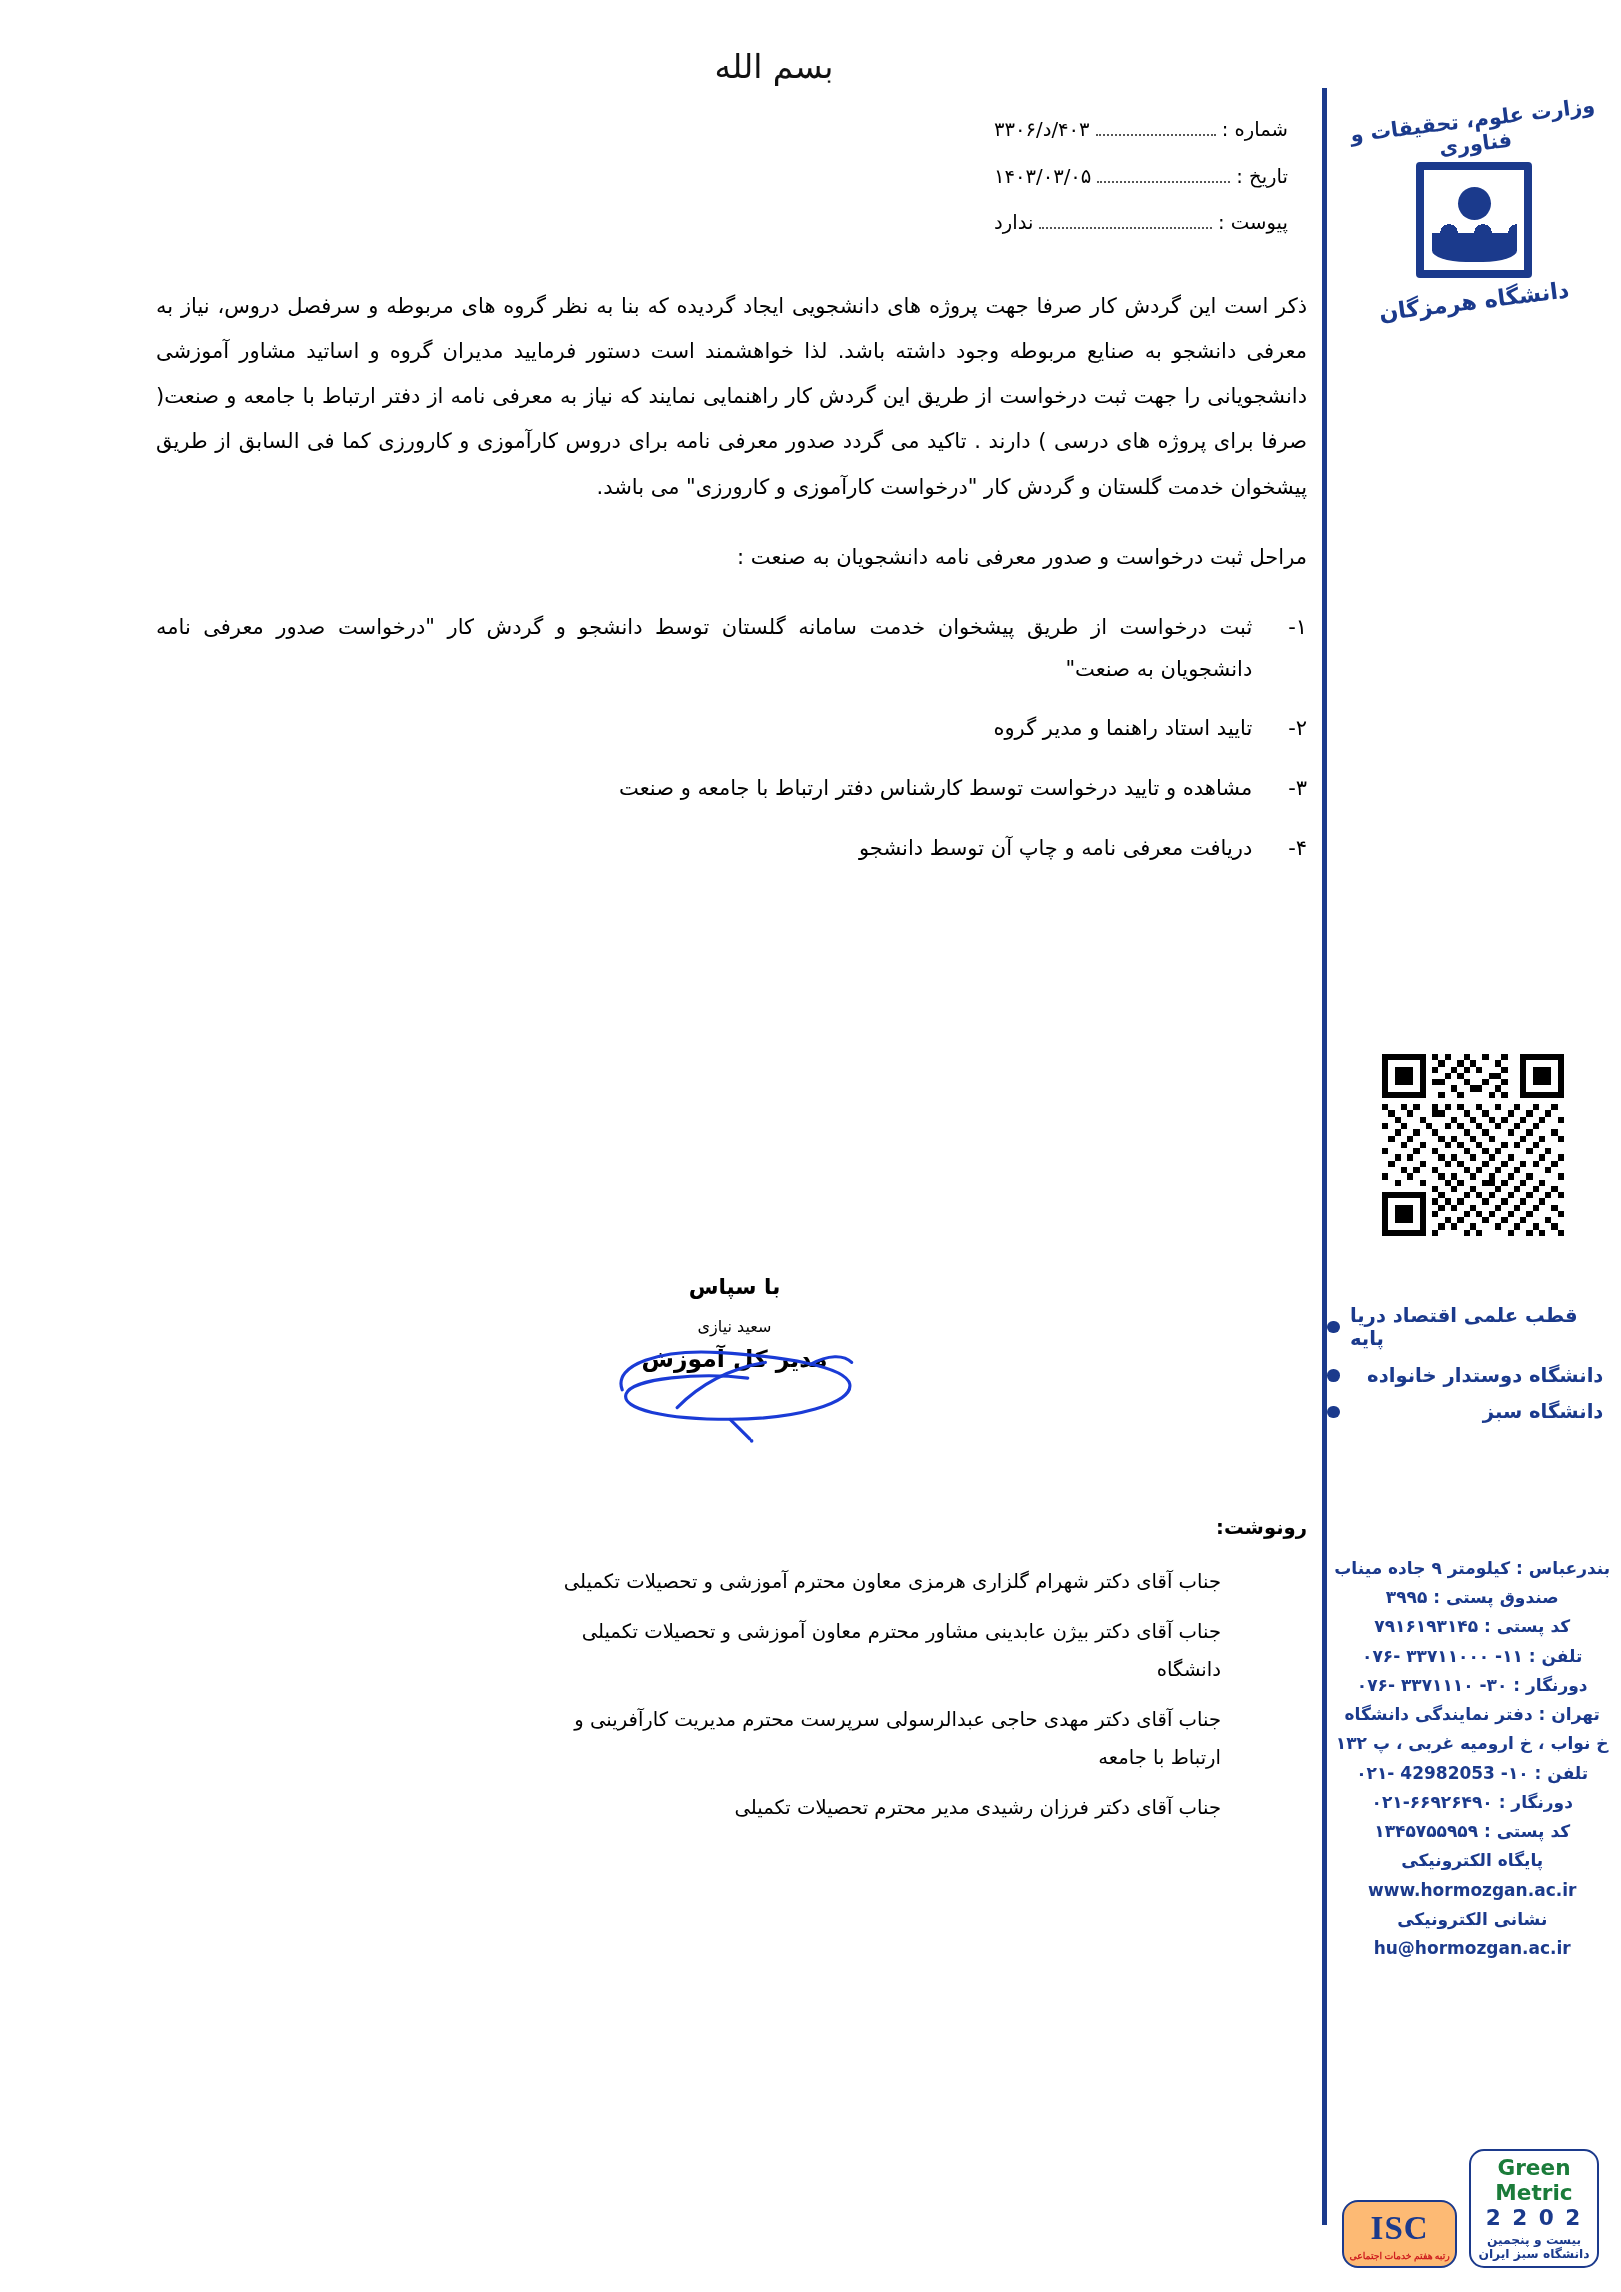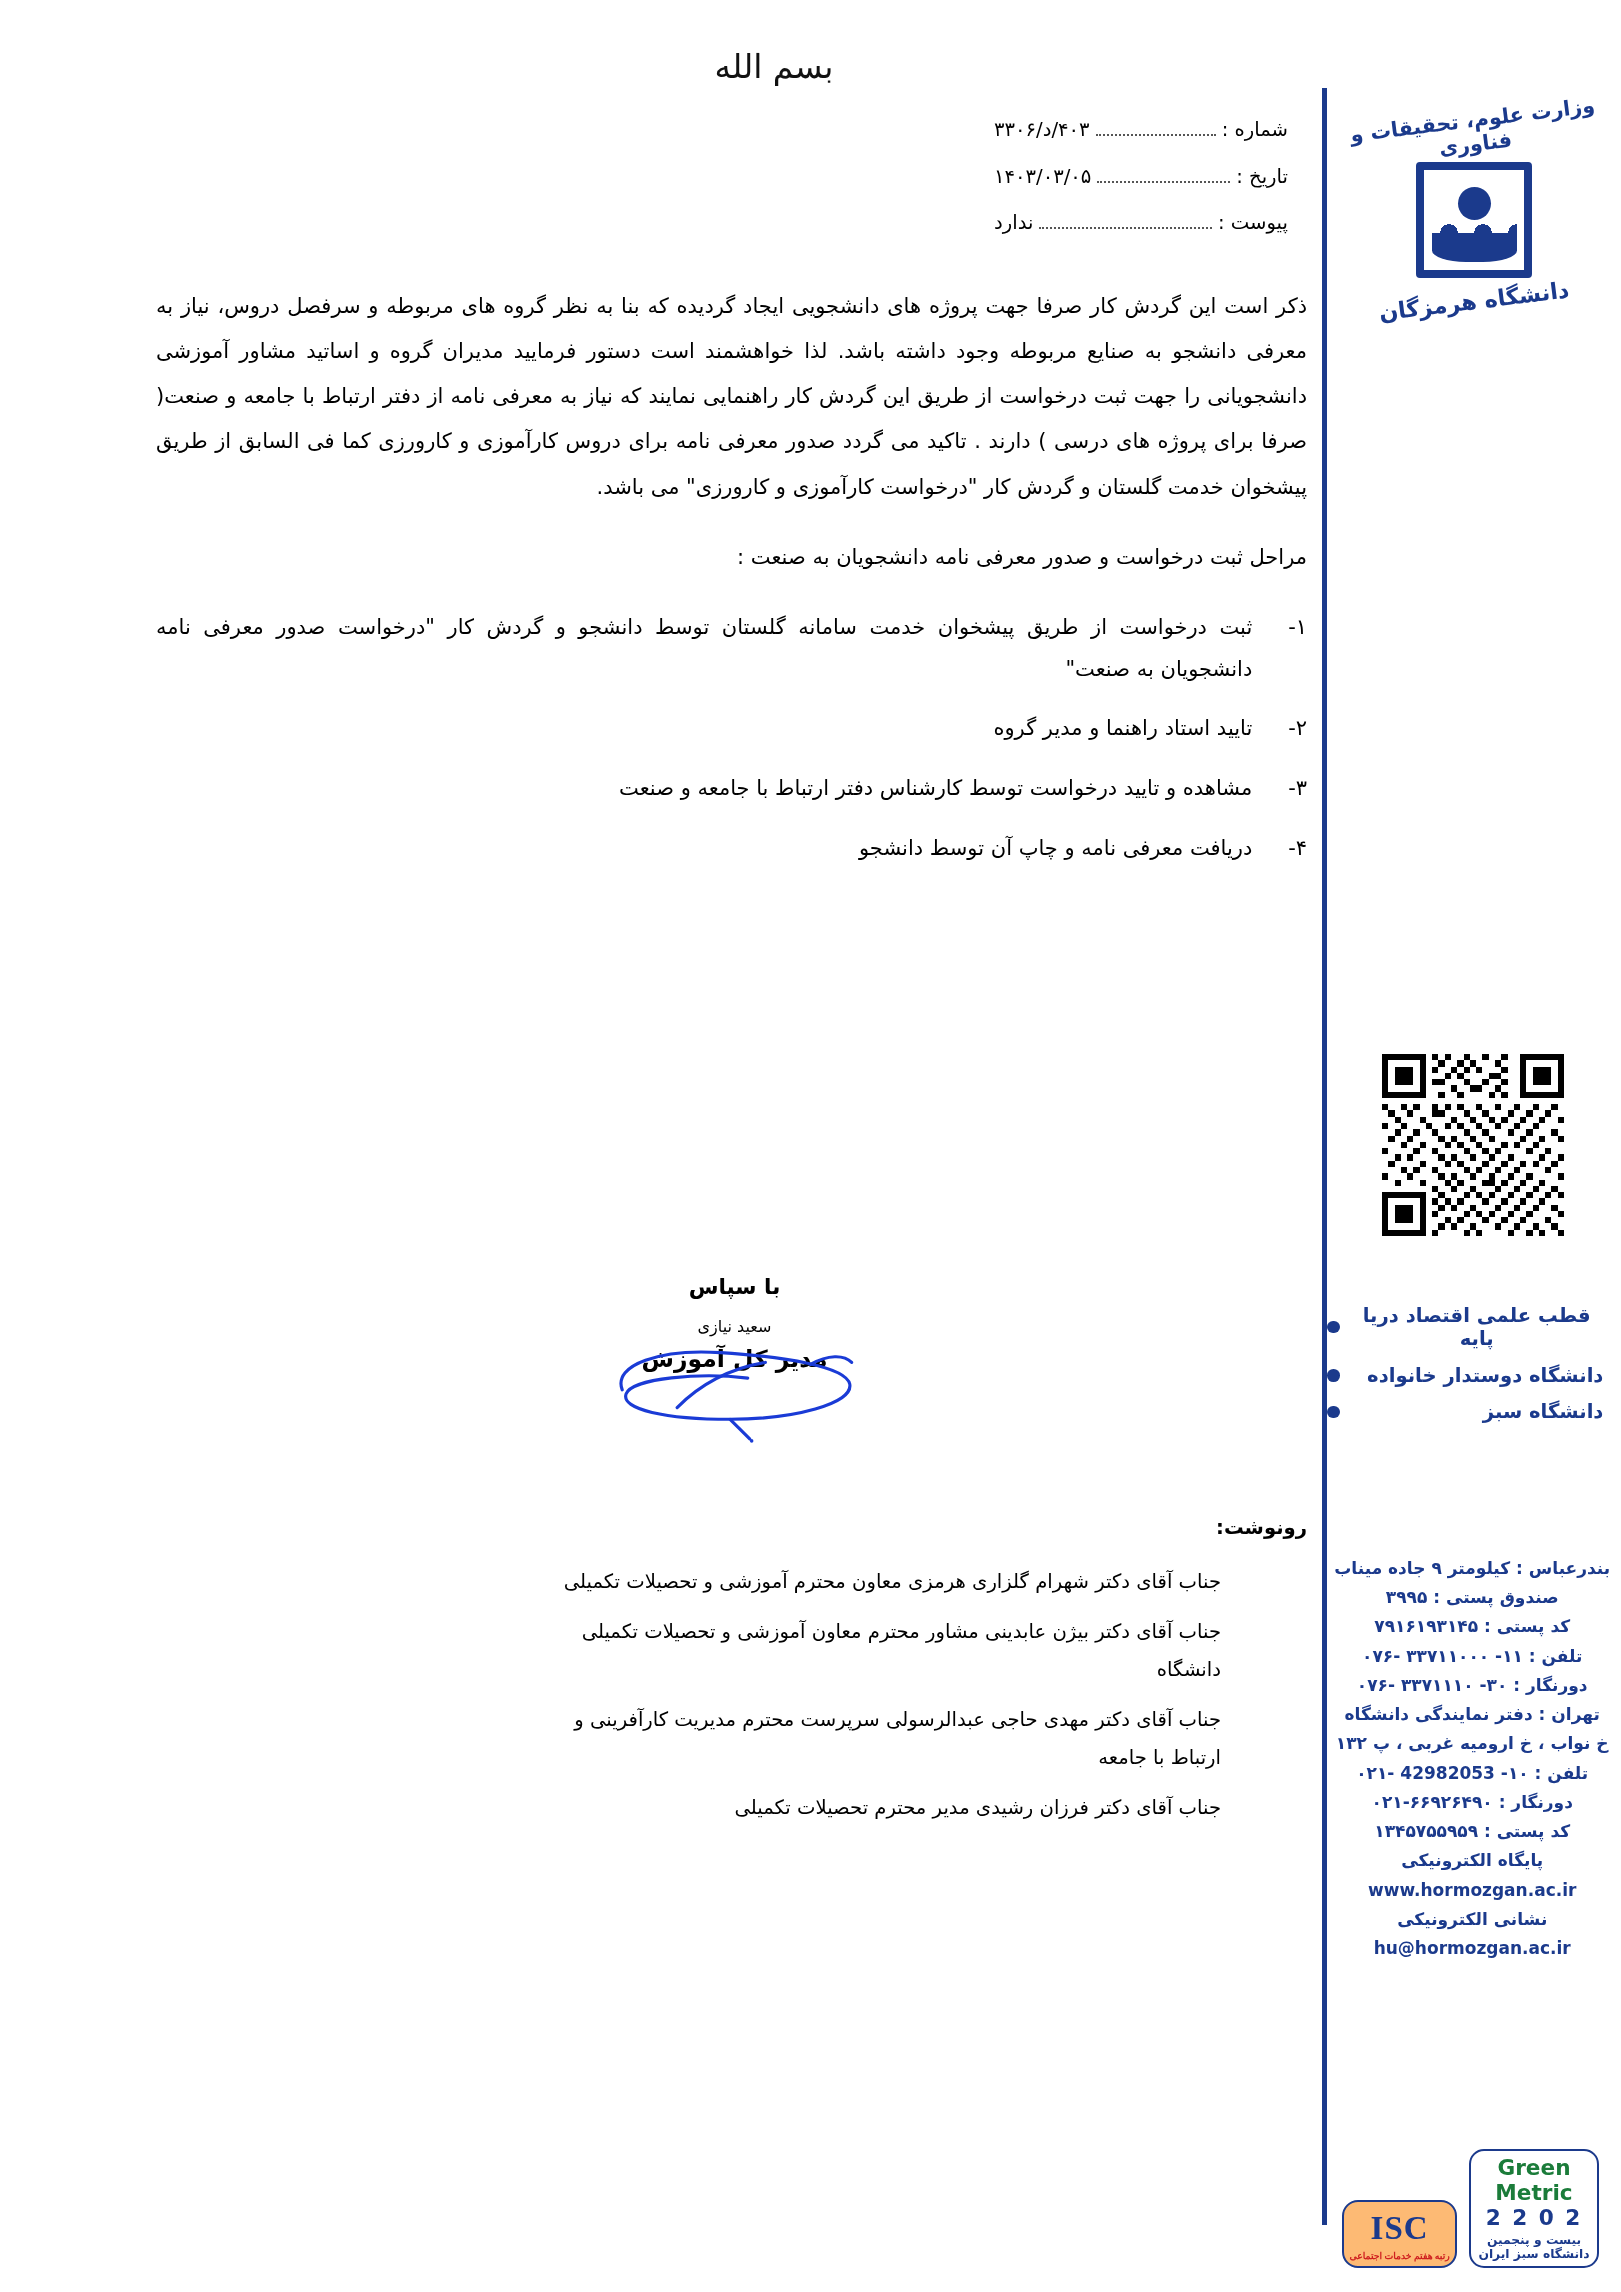--- a/index.html
+++ b/index.html
@@ -111,21 +111,21 @@
     height: 182px;
     background: #ffffff;
   }
 
   
   .slogans {
     position: absolute;
     top: 1304px;
     right: 13.7px;
     width: 276px;
-    text-align: center;
+    text-align: left;
     padding-right: 3.9px;
   }
   .slogan-row {
     display: flex;
     align-items: center;
     justify-content: flex-start;
     gap: 9.8px;
     margin-bottom: 13.7px;
     font-size: 19.6px;
     font-weight: bold;

